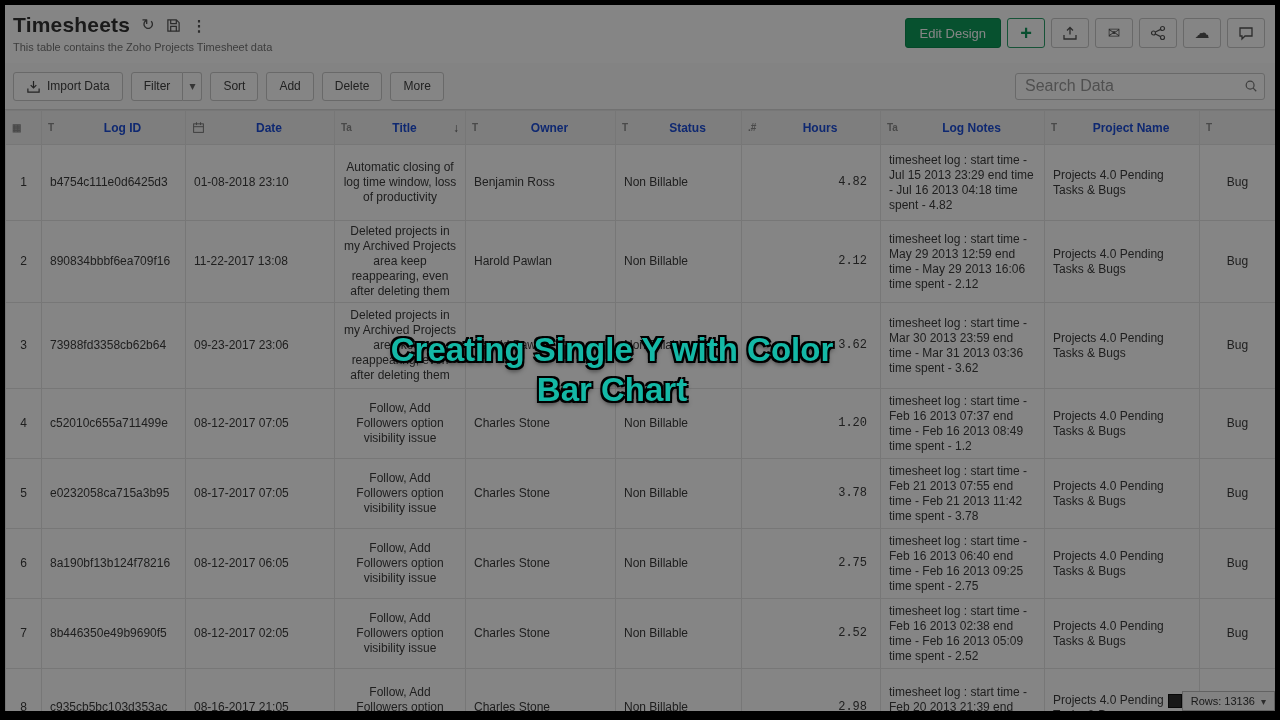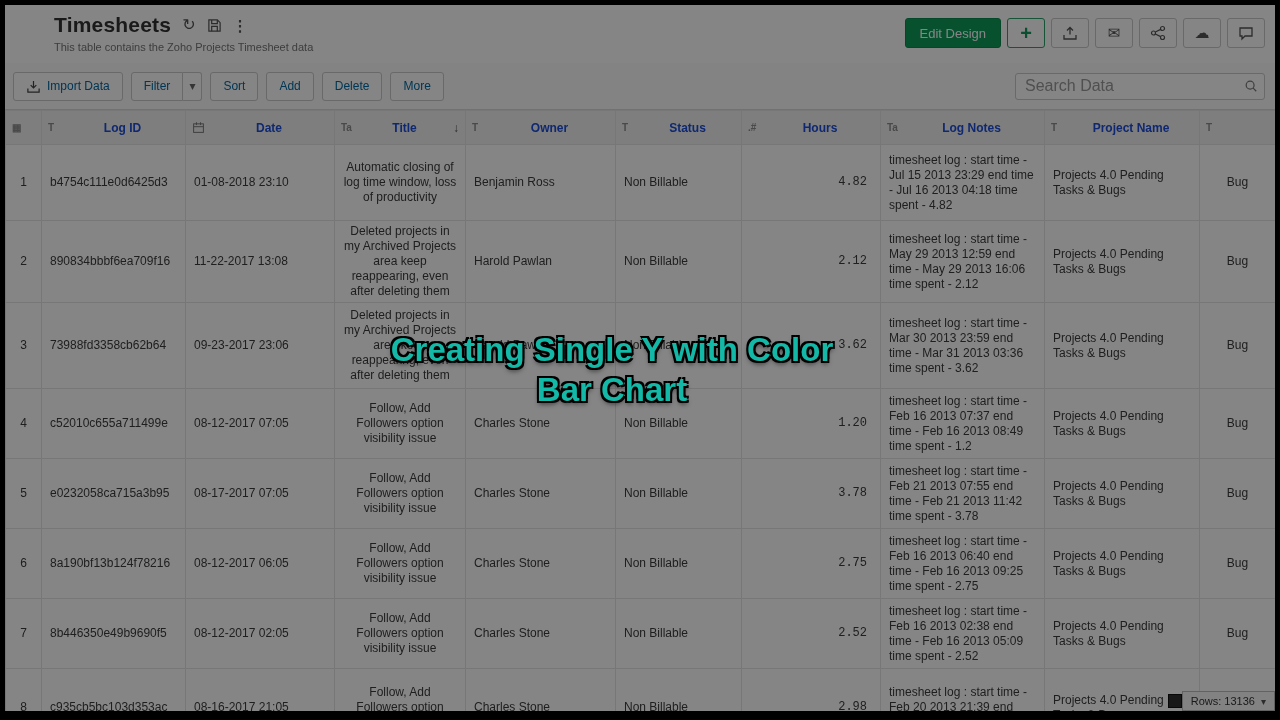--- a/index.html
+++ b/index.html
@@ -2,36 +2,36 @@
 <html><head>
 <meta charset="utf-8">
 <style>
   * { margin:0; padding:0; box-sizing:border-box; }
   html,body { width:1280px; height:720px; overflow:hidden; background:#000; }
   body { font-family:"Liberation Sans", sans-serif; }
   .frame { position:relative; width:1280px; height:720px; background:#000; }
   .app { position:absolute; top:5px; left:5px; width:1270px; height:706px; background:#fff; overflow:hidden; }
 
   
-  .topbar { display:flex; justify-content:space-between; height:58px; padding:8px 10px 0 8px; background:#fff;margin-left:41px; }
+  .topbar { display:flex; justify-content:space-between; height:58px; padding:8px 10px 0 8px; background:#fff; }
   .title-row { display:flex; align-items:center; gap:11px; }
   .page-title { font-size:21px; font-weight:bold; color:#333; letter-spacing:.2px; }
   .hico { color:#555; font-size:16px; line-height:1; display:inline-flex; align-items:center; cursor:pointer; }
   .hico.kebab { font-size:15px; font-weight:bold; }
   .subtitle { font-size:11px; color:#767676; margin-top:4px; }
   .top-actions { display:flex; gap:6px; align-items:flex-start; padding-top:5px;justify-content:center; }
   .btn-green { background:#0E9C5B; color:#fff; border:1px solid #0B8B50; border-radius:3px; height:30px; padding:0 14px; font-size:13px; font-family:inherit; cursor:pointer; }
   .btn-sq { background:#fff; border:1px solid #c9c9c9; border-radius:3px; height:30px; width:38px; display:inline-flex; align-items:center; justify-content:center; cursor:pointer; color:#555; font-family:inherit; }
   .btn-sq.plus { border-color:#2ba06a; color:#13985C; font-size:20px; font-weight:bold; line-height:1; }
   .btn-sq .glyph { font-size:15px; }
 
   
   .toolbar { display:flex; justify-content:space-between; align-items:center; height:46px; padding:0 10px 0 8px; background:#fbfbfb; }
   .toolbar-left { display:flex; gap:8px; align-items:center; }
-  .tbtn { background:#fff; border:1px solid #c9c9c9; border-radius:3px; height:29px; padding:0 12px; font-size:12px; color:#0369a1; font-family:inherit; display:inline-flex; align-items:center; gap:6px; cursor:pointer; }
+  .tbtn { background:#fff; border:1px solid #c9c9c9; border-radius:3px; height:29px; padding:0 12px; font-size:12px; color:#404040; font-family:inherit; display:inline-flex; align-items:center; gap:6px; cursor:pointer; }
   .split { display:inline-flex; }
   .split .seg { border-radius:3px 0 0 3px; }
   .split .caret { border-radius:0 3px 3px 0; border-left:none; padding:0 6px; color:#666; }
   .searchbox { position:relative; width:250px; }
   .searchbox input { width:250px; height:27px; border:1px solid #c9c9c9; border-radius:3px; padding:0 26px 0 9px; font-size:16px; color:#444; font-family:inherit; background:#fff; }
   .searchbox input::placeholder { color:#999; }
   .searchbox .sico { position:absolute; right:7px; top:6px; cursor:pointer; }
 
   
   .table-wrap { width:1270px; height:602px; overflow:hidden; border-top:1px solid #d9d9d9; }

